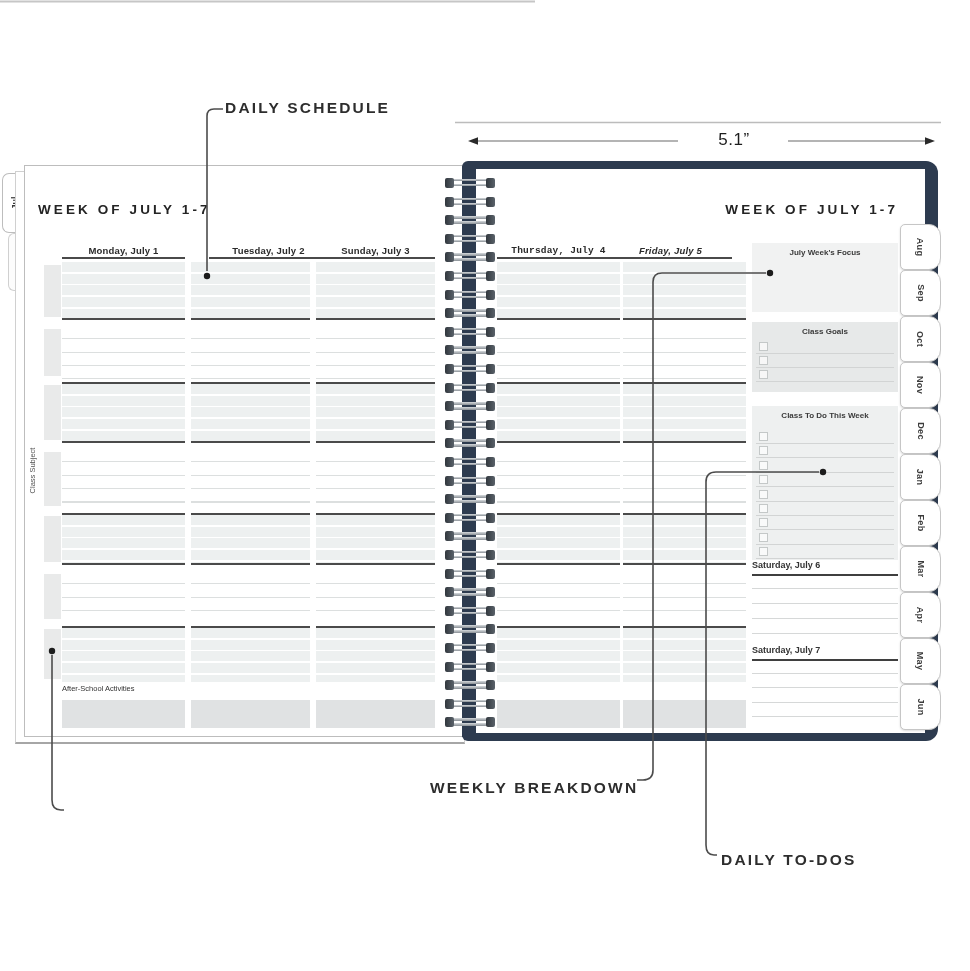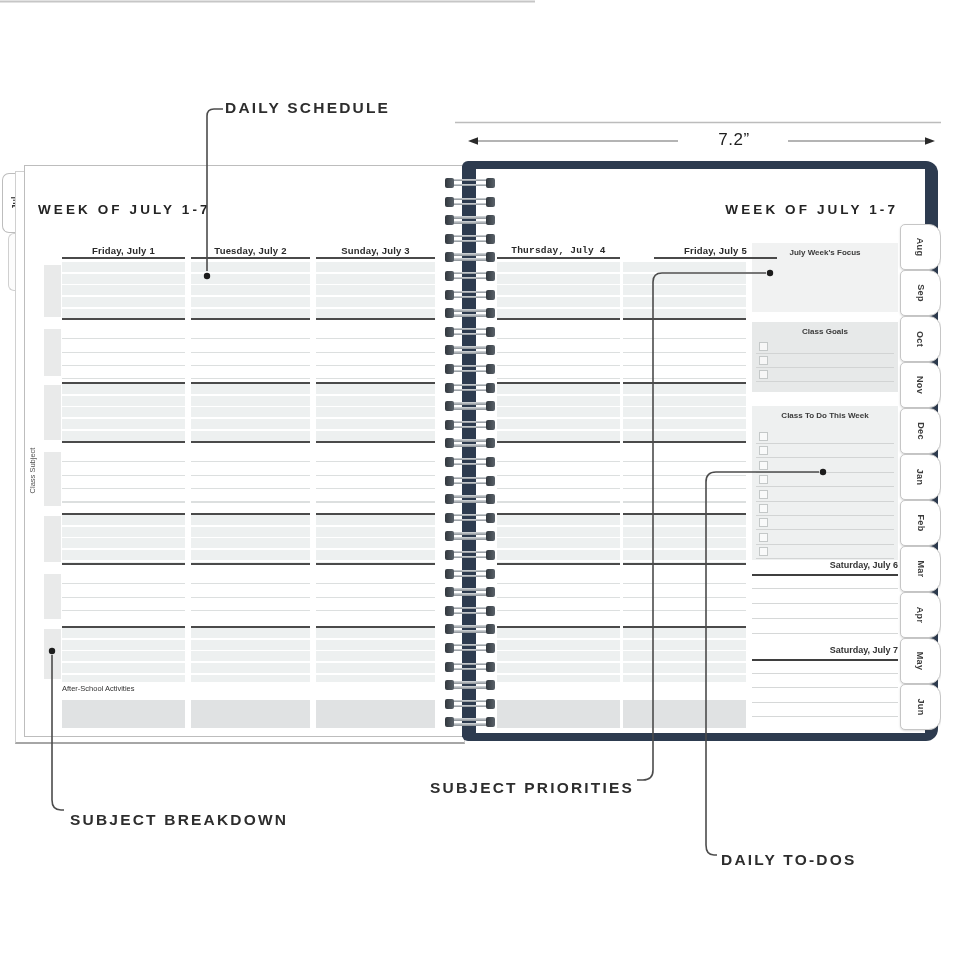--- a/index.html
+++ b/index.html
@@ -48,21 +48,21 @@
   #class-subject span{transform:rotate(-90deg);font-size:7.5px;color:#555;white-space:nowrap;}
 
   
   .sb-box{position:absolute;left:752px;width:146px;z-index:2;box-sizing:border-box;}
   .sb-title{position:absolute;left:752px;width:146px;text-align:center;font-size:8px;
             font-weight:600;color:#3a3a3a;z-index:3;}
   .sb-line{position:absolute;left:752px;width:146px;height:1px;background:#d6d8d8;z-index:3;}
   .cb-row{position:absolute;left:4px;right:4px;height:13px;border-bottom:1px solid #d2d4d4;}
   .cb{position:absolute;left:3px;bottom:2px;width:7px;height:7px;border:1px solid #c4c8c8;
       background:rgba(255,255,255,.65);}
-  .wk-title{position:absolute;left:752px;width:146px;text-align:right;font-weight:600;
+  .wk-title{position:absolute;left:752px;width:146px;text-align:left;font-weight:600;
             font-size:9px;color:#333;z-index:3;white-space:nowrap;}
   .wk-rule{position:absolute;left:752px;width:146px;height:2px;background:#3f3f3f;z-index:3;}
 
   
   .month-tab{position:absolute;left:900px;width:39px;height:44px;background:#fff;
              border:1px solid #c6c6c6;border-radius:5px 12px 12px 5px;z-index:4;
              box-shadow:0 1px 2px rgba(60,60,60,.18);display:flex;align-items:center;justify-content:center;}
   .month-tab span{transform:rotate(90deg);font-size:9px;font-weight:600;color:#3c3c3c;letter-spacing:.4px;}
 
   
@@ -107,25 +107,24 @@
     <line class="dim" x1="788" y1="141" x2="929" y2="141"></line>
     <polygon class="arr" points="468,141 478,137.2 478,144.8"></polygon>
     <polygon class="arr" points="935,141 925,137.2 925,144.8"></polygon>
 
     <line class="dim" x1="962" y1="177" x2="962" y2="731"></line>
     <polygon class="arr" points="962,171 958.4,181 965.6,181"></polygon>
     <polygon class="arr" points="962,737 958.4,727 965.6,727"></polygon>
   </svg>
 
   <div class="callout-label" style="left:225px;top:99px;">DAILY SCHEDULE</div>
-  <div class="callout-label" style="left:430px;top:779px;width:203px;text-align:right;">SUBJECT PRIORITIES</div>
-  <div class="callout-label" style="left:70px;top:811px;">SUBJECT BREAKDOWN</div>
+  <div class="callout-label" style="left:430px;top:779px;width:203px;text-align:right;">WEEKLY BREAKDOWN</div>
   <div class="callout-label" style="left:721px;top:851px;">DAILY TO-DOS</div>
 
-  <div class="dim-label" style="left:682px;top:130px;width:104px;text-align:center;">7.2”</div>
+  <div class="dim-label" style="left:682px;top:130px;width:104px;text-align:center;">5.1”</div>
   <div class="dim-label" style="left:953px;top:444px;">11”</div>
 
   <div id="blank-tab"></div>
   <div id="jul-tab">
     <span>Jul</span>
   </div>
   <div id="back-sheet"></div>
   <div id="left-page"></div>
   <div class="page-title" style="left:38px;top:202px;">WEEK OF JULY 1-7</div>
   <div class="vwrap" id="class-subject">
@@ -183,30 +182,30 @@
         <div class="cb"></div>
       </div>
     </div>
   <div class="sb-title" style="top:411px;">Class To Do This Week</div>
 
   <div class="wk-title" style="top:560px;">Saturday, July 6</div>
   <div class="wk-rule" style="top:574px;"></div>
   <div class="wk-title" style="top:645px;">Saturday, July 7</div>
   <div class="wk-rule" style="top:659px;"></div>
 
-<div class="day-header" style="left: 62px; width: 123px;">Friday, July 1</div>
+<div class="day-header" style="left: 62px; width: 123px;">Monday, July 1</div>
     <div class="sec shaded bb" style="left: 62px; top: 262px; width: 123px; height: 58px;"></div>
     <div class="sec lined" style="left: 62px; top: 326px; width: 123px; height: 53px;"></div>
     <div class="sec shaded bt bb" style="left: 62px; top: 382px; width: 123px; height: 61px;"></div>
     <div class="sec lined" style="left: 62px; top: 449px; width: 123px; height: 60px;"></div>
     <div class="sec shaded bt bb" style="left: 62px; top: 513px; width: 123px; height: 52px;"></div>
     <div class="sec lined" style="left: 62px; top: 571px; width: 123px; height: 51px;"></div>
     <div class="sec shaded bt" style="left: 62px; top: 626px; width: 123px; height: 56px;"></div>
     <div class="dark-block" style="left: 62px; width: 123px;"></div>
-    <div class="day-header" style="left: 191px; width: 119px;">Tuesday, July 2</div>
+    <div class="day-header" style="left: 209px; width: 119px;">Tuesday, July 2</div>
     <div class="sec shaded bb" style="left: 191px; top: 262px; width: 119px; height: 58px;"></div>
     <div class="sec lined" style="left: 191px; top: 326px; width: 119px; height: 53px;"></div>
     <div class="sec shaded bt bb" style="left: 191px; top: 382px; width: 119px; height: 61px;"></div>
     <div class="sec lined" style="left: 191px; top: 449px; width: 119px; height: 60px;"></div>
     <div class="sec shaded bt bb" style="left: 191px; top: 513px; width: 119px; height: 52px;"></div>
     <div class="sec lined" style="left: 191px; top: 571px; width: 119px; height: 51px;"></div>
     <div class="sec shaded bt" style="left: 191px; top: 626px; width: 119px; height: 56px;"></div>
     <div class="dark-block" style="left: 191px; width: 119px;"></div>
     <div class="day-header" style="left: 316px; width: 119px;">Sunday, July 3</div>
     <div class="sec shaded bb" style="left: 316px; top: 262px; width: 119px; height: 58px;"></div>
@@ -219,21 +218,21 @@
     <div class="dark-block" style="left: 316px; width: 119px;"></div>
     <div class="day-header" style="left: 497px; width: 123px; font-family: Liberation Mono, monospace;">Thursday, July 4</div>
     <div class="sec shaded bb" style="left: 497px; top: 262px; width: 123px; height: 58px;"></div>
     <div class="sec lined" style="left: 497px; top: 326px; width: 123px; height: 53px;"></div>
     <div class="sec shaded bt bb" style="left: 497px; top: 382px; width: 123px; height: 61px;"></div>
     <div class="sec lined" style="left: 497px; top: 449px; width: 123px; height: 60px;"></div>
     <div class="sec shaded bt bb" style="left: 497px; top: 513px; width: 123px; height: 52px;"></div>
     <div class="sec lined" style="left: 497px; top: 571px; width: 123px; height: 51px;"></div>
     <div class="sec shaded bt" style="left: 497px; top: 626px; width: 123px; height: 56px;"></div>
     <div class="dark-block" style="left: 497px; width: 123px;"></div>
-    <div class="day-header" style="left: 654px; width: 123px;">Friday, July 5</div>
+    <div class="day-header" style="left: 609px; width: 123px; font-style: italic;">Friday, July 5</div>
     <div class="sec shaded bb" style="left: 623px; top: 262px; width: 123px; height: 58px;"></div>
     <div class="sec lined" style="left: 623px; top: 326px; width: 123px; height: 53px;"></div>
     <div class="sec shaded bt bb" style="left: 623px; top: 382px; width: 123px; height: 61px;"></div>
     <div class="sec lined" style="left: 623px; top: 449px; width: 123px; height: 60px;"></div>
     <div class="sec shaded bt bb" style="left: 623px; top: 513px; width: 123px; height: 52px;"></div>
     <div class="sec lined" style="left: 623px; top: 571px; width: 123px; height: 51px;"></div>
     <div class="sec shaded bt" style="left: 623px; top: 626px; width: 123px; height: 56px;"></div>
     <div class="dark-block" style="left: 623px; width: 123px;"></div>
     <div class="margin-block" style="top: 265px; height: 52px;"></div>
     <div class="margin-block" style="top: 329px; height: 47px;"></div>

